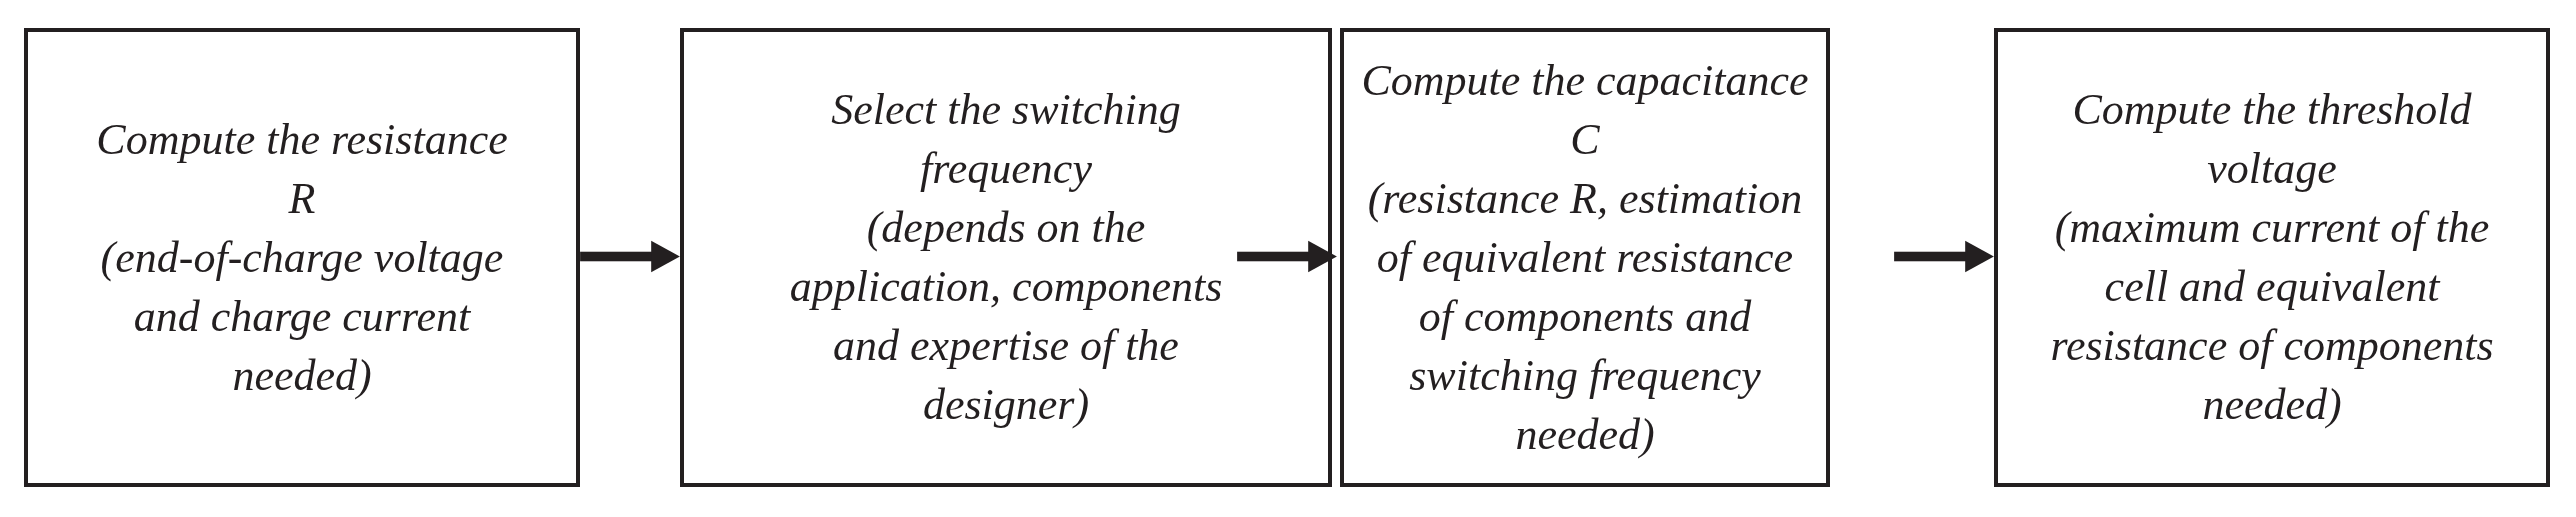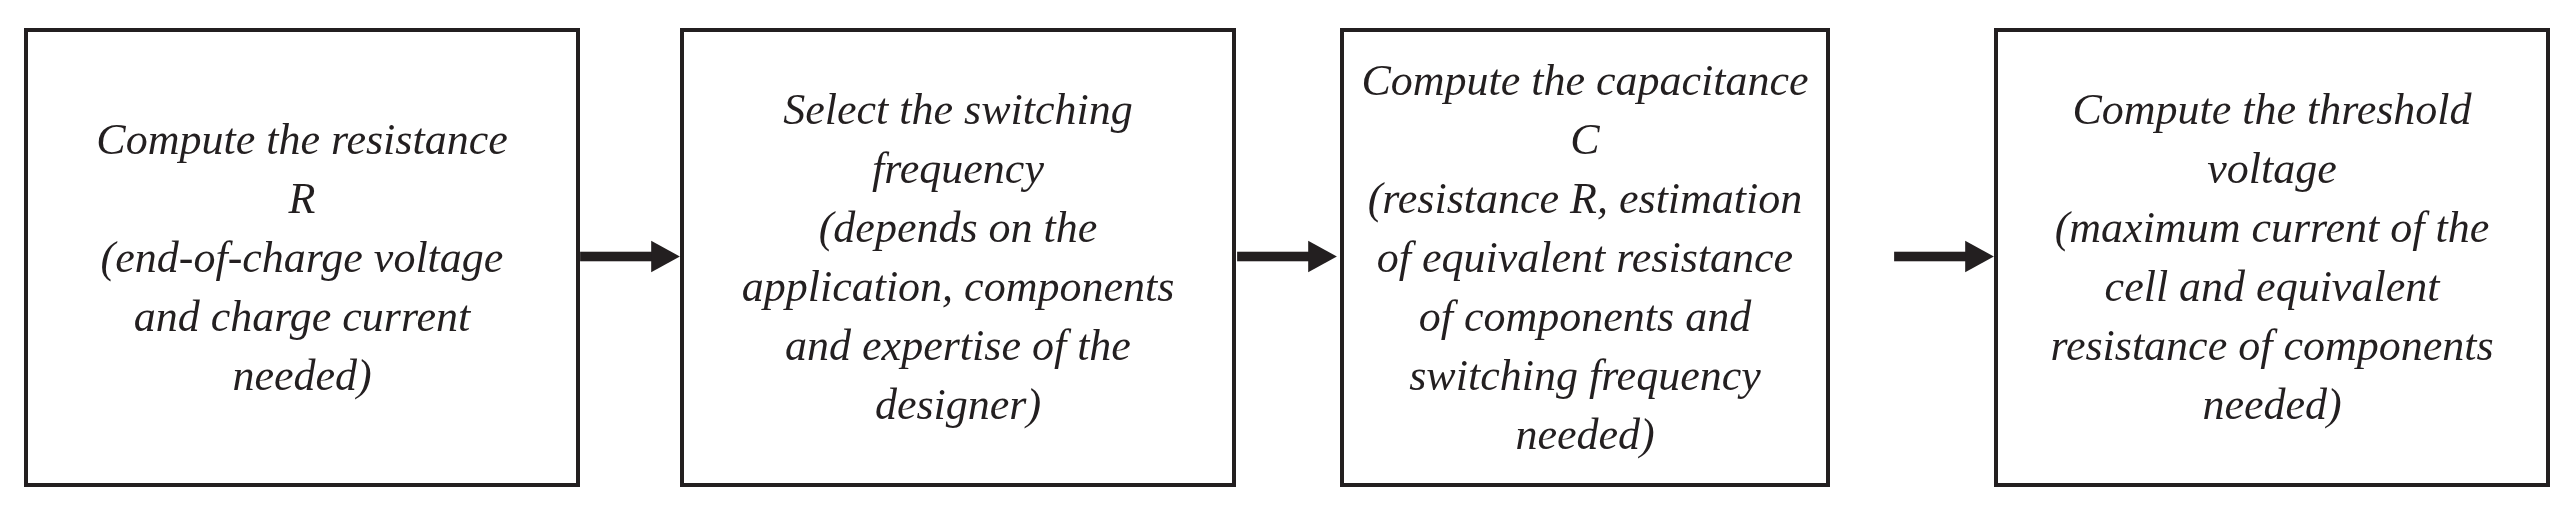--- a/index.html
+++ b/index.html
@@ -31,21 +31,21 @@
     box-sizing: border-box;
     font-family: "Liberation Serif", serif;
     font-style: italic;
     font-size: 44px;
     line-height: 59px;
     color: #231f20;
     text-align: center;
     white-space: pre-line;
   }
   .box-1 { left: 24px;   width: 556px; }
-  .box-2 { left: 680px;  width: 556px; }
+  .box-2 { left: 680px;  width: 652px; }
   .box-3 { left: 1340px; width: 490px; }
   .box-4 { left: 1994px; width: 556px; }
   .flow-arrow {
     position: absolute;
     top: 236px;
     width: 100px;
     height: 41px;
     display: block;
   }
   .arrow-1 { left: 580px; }

